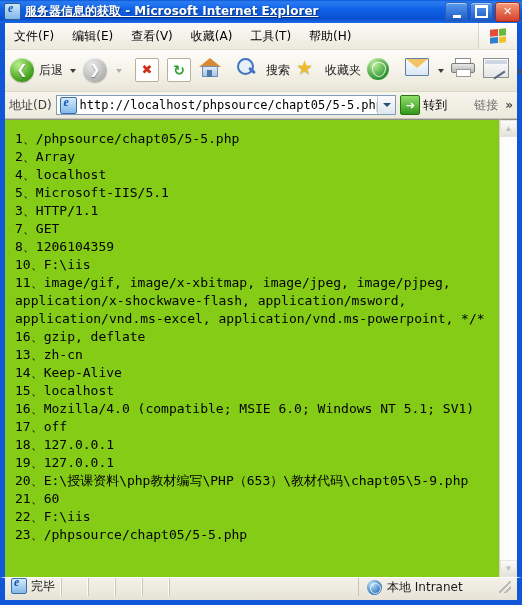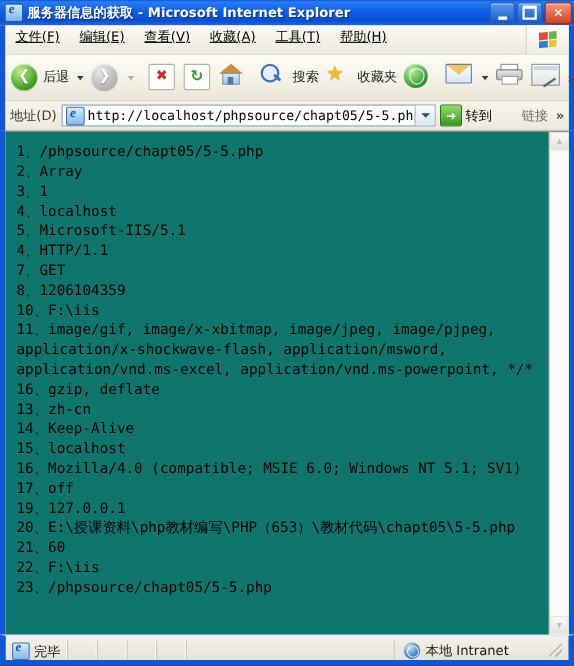--- a/index.html
+++ b/index.html
@@ -31,21 +31,21 @@
     position:relative;overflow:hidden;
   }
   .title-ico:after{
     content:"e";position:absolute;left:3px;top:-3px;
     font:italic bold 12px "Liberation Serif", serif;color:#1558b0;
   }
   .title-text{
     color:#ffffff;font:bold 12px "DejaVu Sans", sans-serif;
     letter-spacing:0px;white-space:nowrap;
     text-shadow:1px 1px 1px rgba(0,0,0,.45);
-    flex:1 1 auto;overflow:hidden;
+    flex:1 1 auto;overflow:hidden;text-decoration:underline;
   }
   .winbtns{display:flex;gap:2px;align-items:center;}
   .wb{
     width:21px;height:18px;border-radius:3px;
     border:1px solid #2b5fb8;
     display:flex;align-items:center;justify-content:center;
     font:bold 11px "DejaVu Sans", sans-serif;color:#fff;
     box-shadow:inset 0 1px 0 rgba(255,255,255,.55);
     position:relative;
   }
@@ -55,25 +55,24 @@
   .wb.min:after{content:"";position:absolute;width:8px;height:3px;background:#fff;bottom:3px;}
   .wb.max:after{content:"";position:absolute;width:9px;height:8px;border:2px solid #fff;border-top-width:3px;}
   .wb.close:after{content:"\2715";font-size:11px;line-height:1;font-weight:bold;}
   
   .chrome{
     background:#f2f0e6;
     border-left:5px solid #0f57d6;border-right:5px solid #0f57d6;
     flex:0 0 auto;
   }
   .menubar{
-    height:26px;display:flex;align-items:flex-start;
+    height:26px;display:flex;align-items:center;
     background:linear-gradient(180deg,#fbfaf5,#ece9dd);
     border-bottom:1px solid #e2dfd2;
     position:relative;
-    text-decoration:underline;
   }
   .menu-item{
     font:12px "DejaVu Sans", sans-serif;color:#000;
     padding:2px 9px;white-space:nowrap;cursor:default;
   }
   .flag{
     position:absolute;right:0;top:0;bottom:0;width:38px;
     background:linear-gradient(180deg,#ffffff,#f0eee2);
     border-left:1px solid #d8d4c4;
     display:flex;align-items:center;justify-content:center;
@@ -159,41 +158,41 @@
   .goto .lbl{font:12px "DejaVu Sans", sans-serif;color:#000;margin-left:3px;}
   .links{font:12px "DejaVu Sans", sans-serif;color:#6d6d6d;padding:0 3px;white-space:nowrap;margin-left:20px;}
 
   
   .client{
     flex:1 1 auto;display:flex;min-height:0;
     border-left:5px solid #0f57d6;border-right:5px solid #0f57d6;
     background:#fff;
   }
   .page{
-    flex:1 1 auto;background:#0f766e;overflow:hidden;
+    flex:1 1 auto;background:#84cc16;overflow:hidden;
     padding:10px 4px 4px 10px;box-sizing:border-box;min-width:0;
     border-top:1px solid #8d8d8d;
   }
   .line{
     font:13px/18px "DejaVu Sans Mono", monospace;
     color:#000;white-space:pre-wrap;word-break:break-word;
   }
   .scrollbar{
     width:17px;flex:0 0 17px;background:#f1f1f1;
     border-left:1px solid #d4d0c8;border-top:1px solid #8d8d8d;
     display:flex;flex-direction:column;justify-content:space-between;
   }
   .sbtn{height:17px;background:linear-gradient(180deg,#fbfbfb,#e3e1d8);
         border:1px solid #e7e5dc;box-sizing:border-box;
         display:flex;align-items:center;justify-content:center;color:#bdbdbd;font-size:8px;}
   .strack{flex:1 1 auto;background:#fcfcfc;}
 
   
   .statusbar{
-    flex:0 0 22px;height:22px;display:flex;align-items:flex-end;
+    flex:0 0 22px;height:22px;display:flex;align-items:flex-start;
     background:linear-gradient(180deg,#f4f2e9,#e6e3d6);
     border-left:5px solid #0f57d6;border-right:5px solid #0f57d6;
     border-bottom:5px solid #0f57d6;border-top:1px solid #fff;
     box-sizing:content-box;
   }
   .st-cell{
     display:flex;align-items:center;height:16px;
     font:12px "DejaVu Sans", sans-serif;color:#1a1a1a;white-space:nowrap;
   }
   .st-left{flex:0 0 auto;padding:0 6px;display:flex;align-items:center;}
@@ -352,36 +351,36 @@
       </div>
       <span class="links">链接</span>
       <span class="chev">»</span>
     </div>
   </div>
 
   <div class="client">
     <div class="page">
       <div class="line">1、/phpsource/chapt05/5-5.php</div>
       <div class="line">2、Array</div>
-      <div class="line">3、1</div>
       <div class="line">4、localhost</div>
       <div class="line">5、Microsoft-IIS/5.1</div>
-      <div class="line">4、HTTP/1.1</div>
+      <div class="line">3、HTTP/1.1</div>
       <div class="line">7、GET</div>
       <div class="line">8、1206104359</div>
       <div class="line">10、F:\iis</div>
       <div class="line">11、image/gif, image/x-xbitmap, image/jpeg, image/pjpeg, application/x-shockwave-flash, application/msword, application/vnd.ms-excel, application/vnd.ms-powerpoint, */*</div>
       <div class="line">16、gzip, deflate</div>
       <div class="line">13、zh-cn</div>
       <div class="line">14、Keep-Alive</div>
       <div class="line">15、localhost</div>
       <div class="line">16、Mozilla/4.0 (compatible; MSIE 6.0; Windows NT 5.1; SV1)</div>
       <div class="line">17、off</div>
+      <div class="line">18、127.0.0.1</div>
       <div class="line">19、127.0.0.1</div>
-      <div class="line">20、E:\授课资料\php教材编写\PHP（653）\教材代码\chapt05\5-5.php</div>
+      <div class="line">20、E:\授课资料\php教材编写\PHP（653）\教材代码\chapt05\5-9.php</div>
       <div class="line">21、60</div>
       <div class="line">22、F:\iis</div>
       <div class="line">23、/phpsource/chapt05/5-5.php</div>
 
     </div>
     <div class="scrollbar">
       <div class="sbtn">▲</div>
       <div class="strack"></div>
       <div class="sbtn">▼</div>
     </div>

